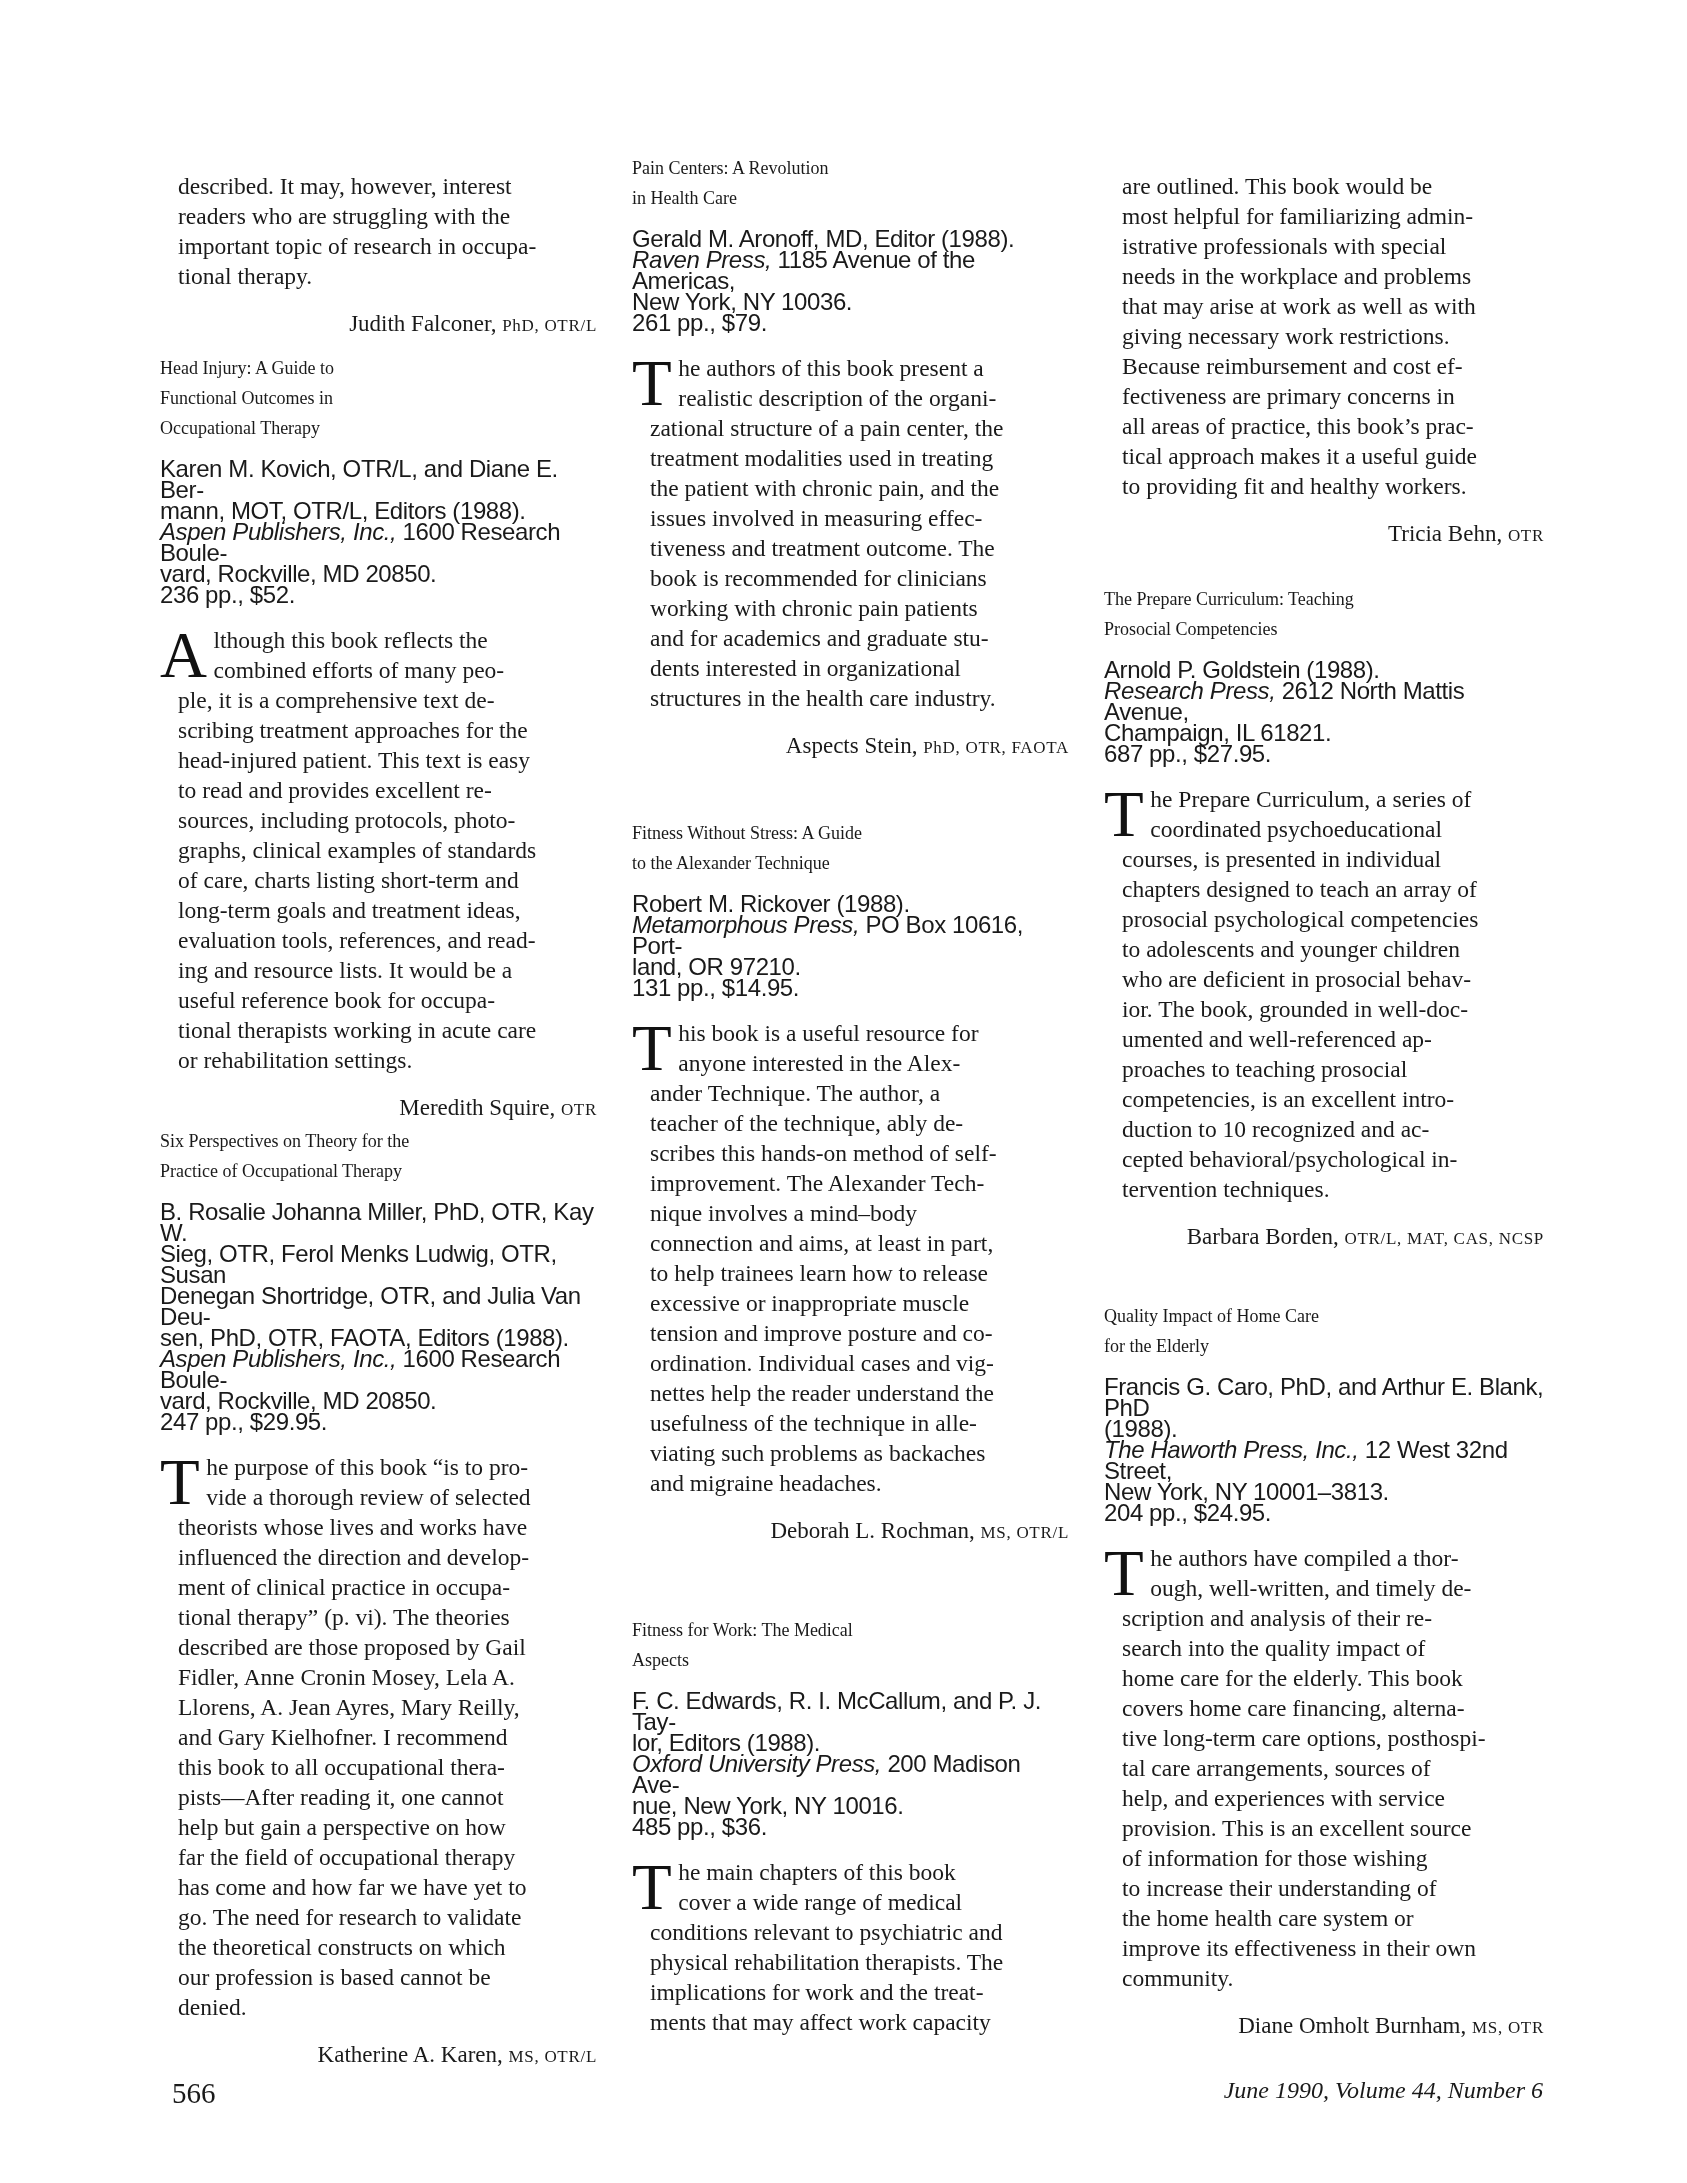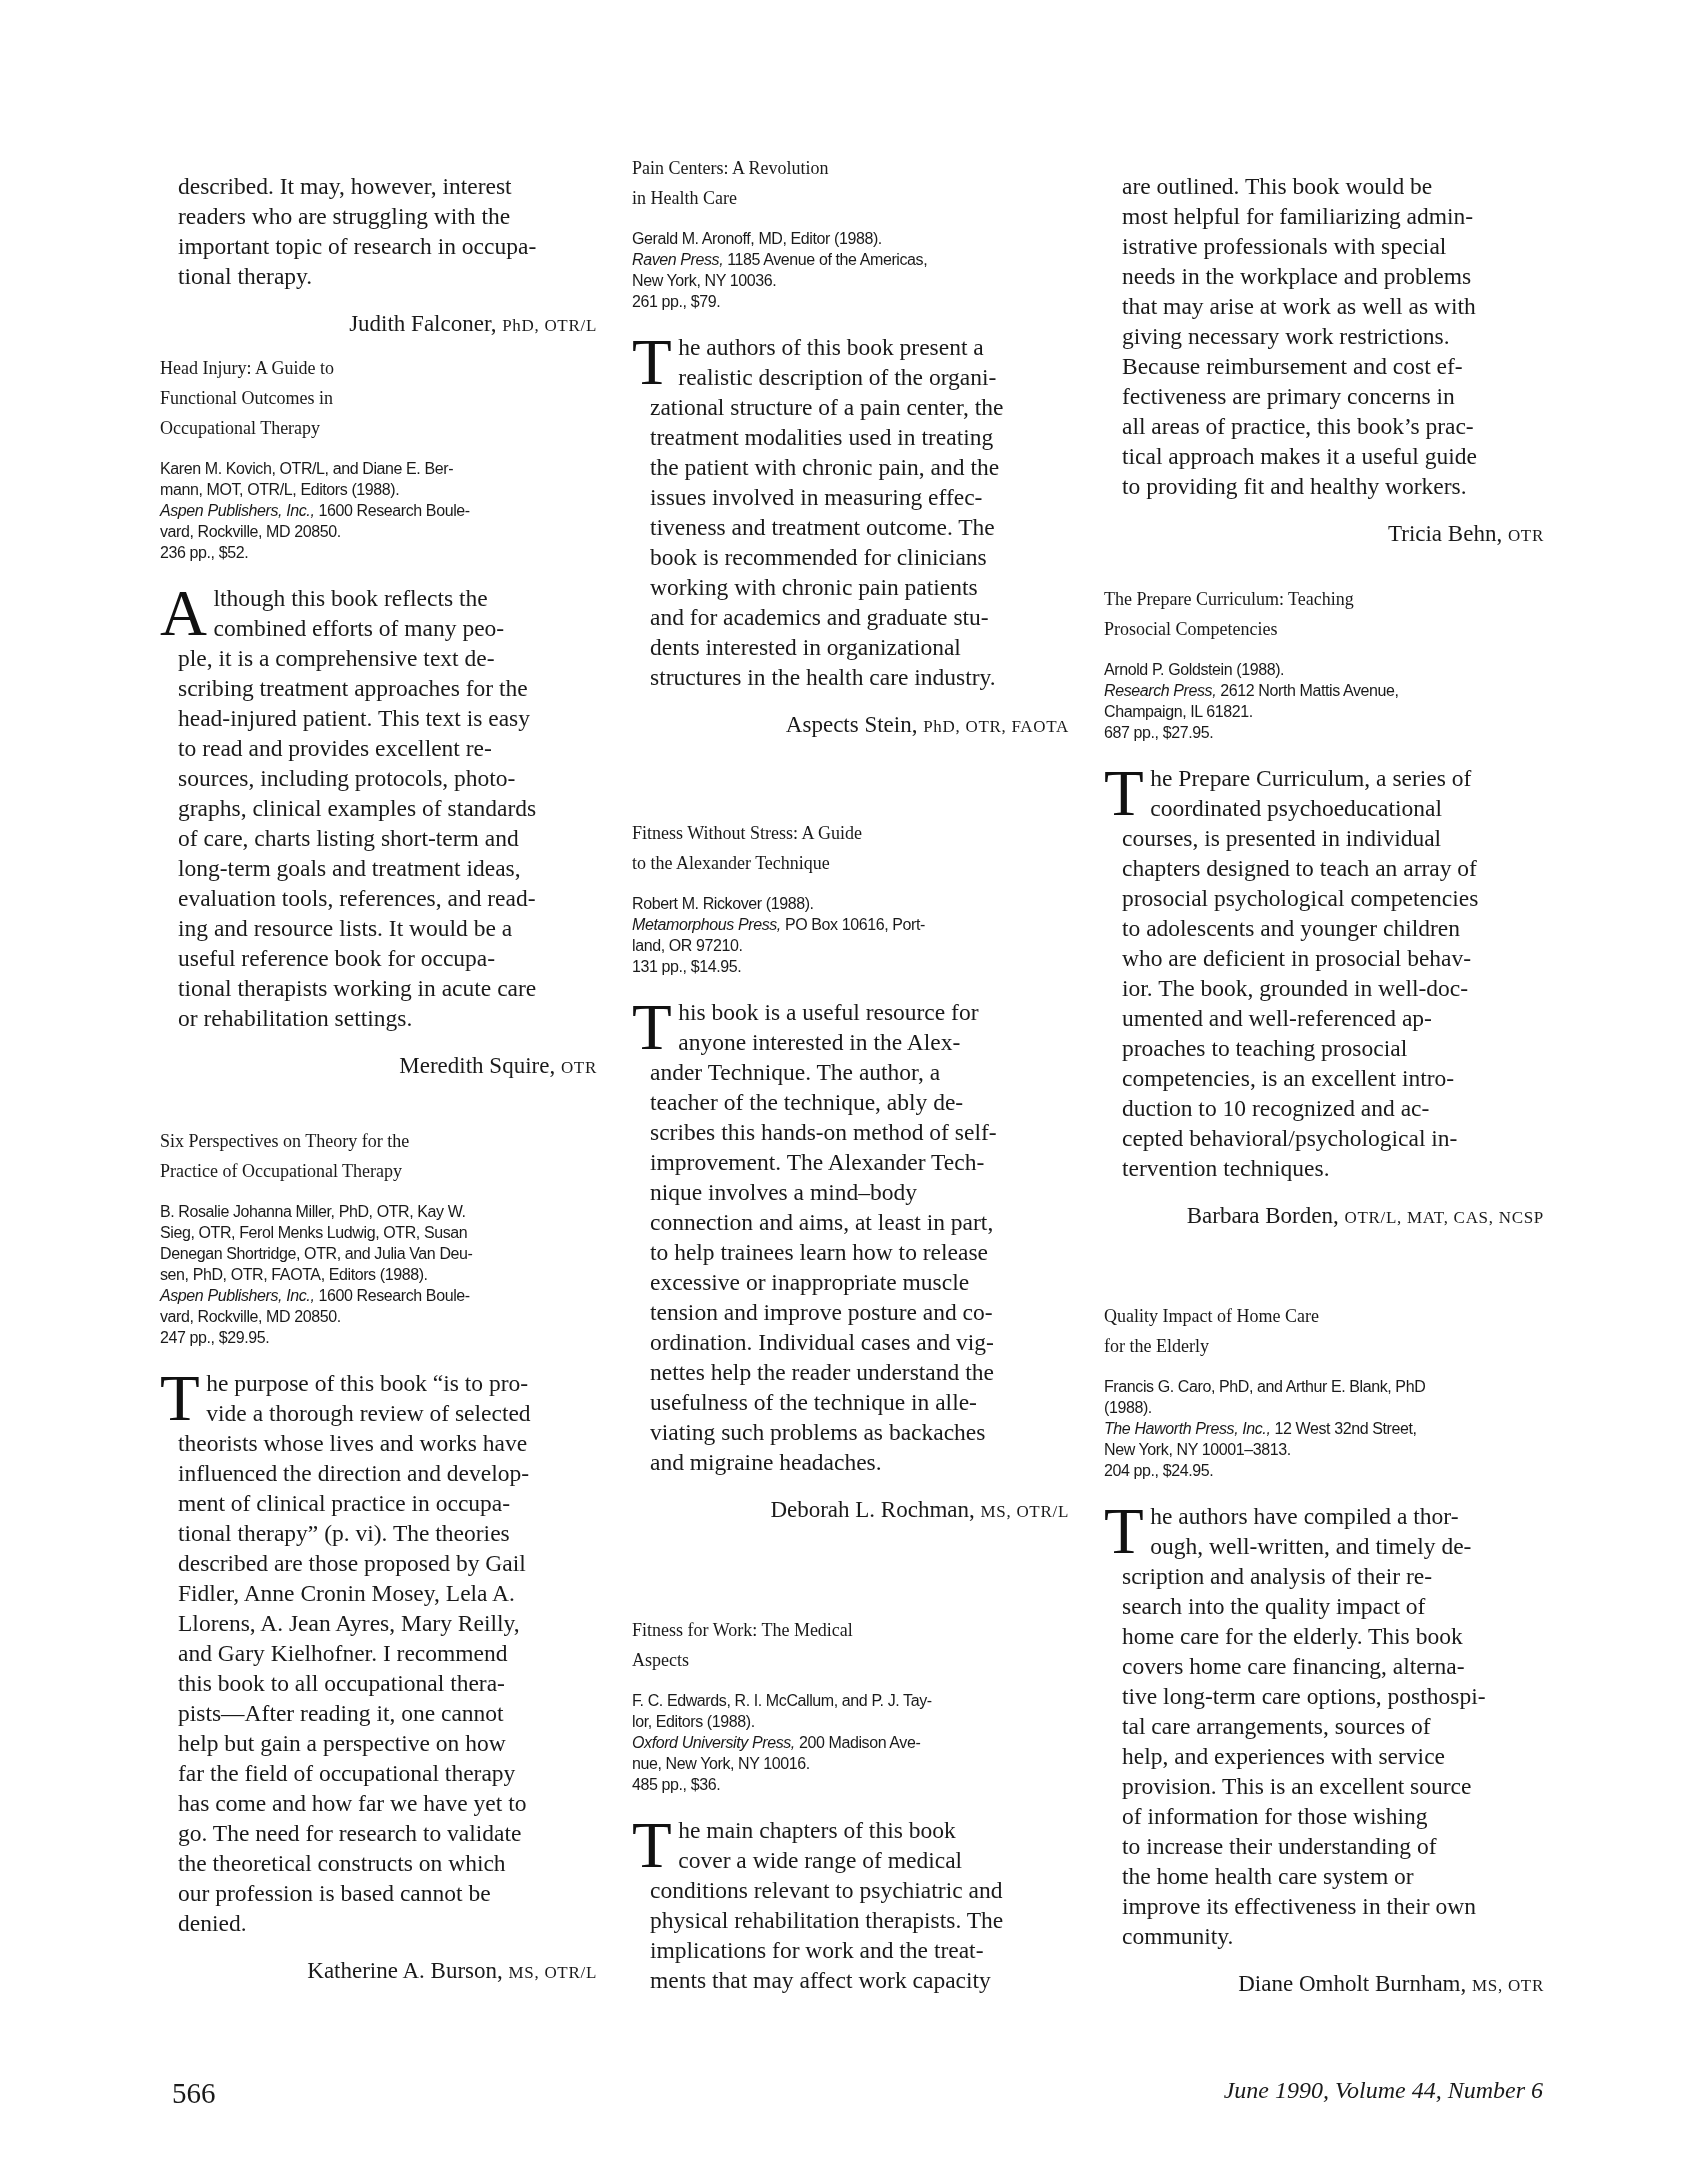--- a/index.html
+++ b/index.html
@@ -19,21 +19,21 @@
   }
   .signature .cred { font-size: 17px; letter-spacing: 0.7px; }
   .review { position: absolute; left: 0; right: 0; }
   .title {
     font-family: "Liberation Serif", "DejaVu Serif", serif;
     font-size: 18px; line-height: 30px; margin: 0 0 14.6px 0; font-weight: normal;
     white-space: pre-line;
   }
   .meta {
     font-family: "Liberation Sans", "DejaVu Sans", sans-serif;
-    font-size: 16px; line-height: 21px; margin: 0 0 20px 0; letter-spacing: -0.4px;
+    font-size: 24px; line-height: 21px; margin: 0 0 20px 0; letter-spacing: -0.4px;
     white-space: pre-line;
   }
   .meta .pub { font-style: italic; }
   .dropcap-para { position: relative; }
   .dropcap {
     float: left; font-family: "Liberation Serif", "DejaVu Serif", serif;
     font-size: 65px; line-height: 52px; height: 53px; margin: 4px 6.6px 0 0; color: #111;
   }
   .footer { position: absolute; top: 2077px; font-family: "Liberation Serif", "DejaVu Serif", serif; }
   #page-number { left: 172px; font-size: 29px; }
@@ -106,21 +106,21 @@
 this book to all occupational thera-
 pists—After reading it, one cannot
 help but gain a perspective on how
 far the field of occupational therapy
 has come and how far we have yet to
 go. The need for research to validate
 the theoretical constructs on which
 our profession is based cannot be
 denied.</p>
     </div>
-    <p class="signature"><span>Katherine A. Burson,</span> <span class="cred">MS, OTR/L</span></p>
+    <p class="signature"><span>Katherine A. Karen,</span> <span class="cred">MS, OTR/L</span></p>
   </div>
 </div>
 
 <div class="col" id="col-2">
   <div class="review" style="top:0">
     <h2 class="title">Pain Centers: A Revolution
 in Health Care</h2>
     <div class="meta"><span>Gerald M. Aronoff, MD, Editor (1988).</span>
 <span class="pub">Raven Press,</span><span> 1185 Avenue of the Americas,
 New York, NY 10036.</span>

